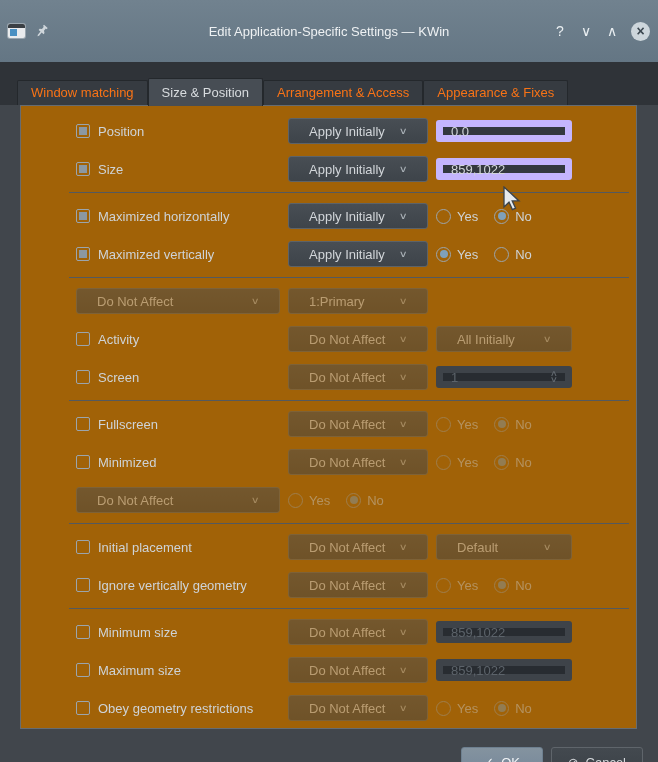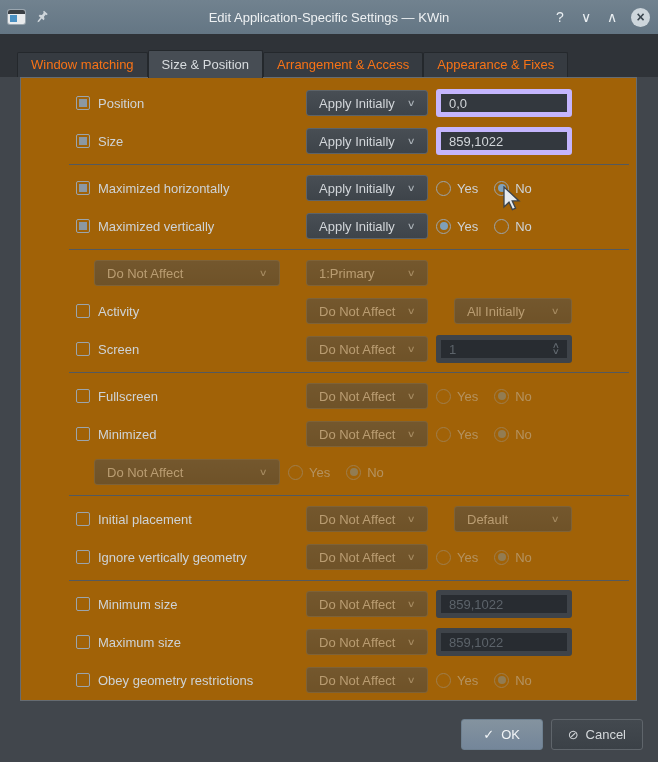--- a/index.html
+++ b/index.html
@@ -1,20 +1,20 @@
 <!DOCTYPE html>
 <html><head>
 <meta charset="utf-8">
 <style>
   html,body{margin:0;padding:0;background:#2a2e32;}
   body{width:658px;height:762px;font-family:"Liberation Sans","DejaVu Sans",sans-serif;}
   .window{position:relative;width:658px;height:762px;background:#41464c;overflow:hidden;}
 
   
-  .titlebar{height:30px;background:linear-gradient(180deg,#71828f,#647684);display:flex;align-items:center;padding:2px 8px;position:relative;}
+  .titlebar{height:30px;background:linear-gradient(180deg,#71828f,#647684);display:flex;align-items:center;padding:16px 8px;position:relative;}
   .tb-title{position:absolute;left:0;right:0;text-align:center;color:#eef1f3;font-size:13px;pointer-events:none;}
   .tb-left{display:flex;align-items:center;gap:10px;z-index:1;}
   .win-icon{width:17px;height:14px;background:#e9ebed;border-radius:2px;position:relative;box-shadow:0 0 0 1px #9aa6af;}
   .win-icon:before{content:"";position:absolute;left:0;top:0;right:0;height:4px;background:#3a3f44;border-radius:2px 2px 0 0;}
   .win-icon:after{content:"";position:absolute;left:2px;top:5px;width:7px;height:7px;background:#4a90c2;}
   .tb-right{margin-left:auto;display:flex;align-items:center;gap:4px;z-index:1;}
   .tb-btn{width:22px;height:22px;display:flex;align-items:center;justify-content:center;color:#e9eef1;font-size:14px;}
   .tb-close{width:19px;height:19px;border-radius:50%;background:#cdd6dc;color:#3b4750;display:flex;align-items:center;justify-content:center;font-size:14px;font-weight:bold;margin-left:4px;}
   .pin-icon{display:flex;align-items:center;}
 
@@ -26,25 +26,25 @@
   
   .frame{box-sizing:border-box;margin:0 21px 0 20px;border:1px solid #666c72;height:624px;background:#a16207;position:relative;z-index:1;overflow:hidden;}
   .rows{padding-top:10px;}
   .row{display:grid;grid-template-columns:204px 140px 136px;column-gap:8px;align-items:center;height:30px;margin:0 0 8px 55px;}
   .sep{height:1px;background:#53595f;margin:0 0 8px 48px;width:560px;}
   .cell-label{display:flex;align-items:center;gap:8px;font-size:13px;color:#ced3d7;}
 
   .checkbox{box-sizing:border-box;width:14px;height:14px;border:1px solid #9ba5ad;border-radius:2px;display:flex;align-items:center;justify-content:center;flex:none;}
   .checkbox .fill{width:8px;height:8px;background:#8b98a3;}
 
-  .combo{box-sizing:border-box;height:26px;border:1px solid #5d6368;border-radius:3px;background:linear-gradient(180deg,#484e54,#3e444a);display:flex;align-items:center;justify-content:space-between;padding:0 12px;font-size:13px;color:#d2d6da;margin-left:18px;}
+  .combo{box-sizing:border-box;height:26px;border:1px solid #5d6368;border-radius:3px;background:linear-gradient(180deg,#484e54,#3e444a);display:flex;align-items:center;justify-content:space-between;padding:0 20px;font-size:13px;color:#d2d6da;}
   .combo .chev{font-size:9px;color:#aab1b7;transform:scaleX(1.35);}
   .combo.disabled{opacity:.5;}
 
-  .lineedit{box-sizing:border-box;height:28px;border:5px solid #c4b5fd;border-radius:3px;background:#33383e;display:flex;align-items:center;padding:0 8px;font-size:13px;color:#d2d6da;}
+  .lineedit{box-sizing:border-box;height:22px;border:7px solid #c4b5fd;border-radius:3px;background:#33383e;display:flex;align-items:center;padding:0 8px;font-size:13px;color:#d2d6da;}
   .lineedit.disabled{background:#282c31;border-color:#3e4349;color:#5c636a;}
   .lineedit.spin{justify-content:space-between;}
   .spin .arrows{display:flex;flex-direction:column;line-height:6px;font-size:8px;color:#626970;transform:scaleX(1.4);}
 
   .radio-group{display:flex;align-items:flex-start;font-size:13px;color:#ced3d7;}
   .radio-pair{display:flex;align-items:center;gap:6px;margin-right:16px;}
   .radio{box-sizing:border-box;width:15px;height:15px;border:1px solid #9ba5ad;border-radius:50%;display:flex;align-items:center;justify-content:center;flex:none;}
   .radio .dot{width:8px;height:8px;border-radius:50%;background:#7fa0ba;}
   .radio-group.disabled{opacity:.42;}
 

